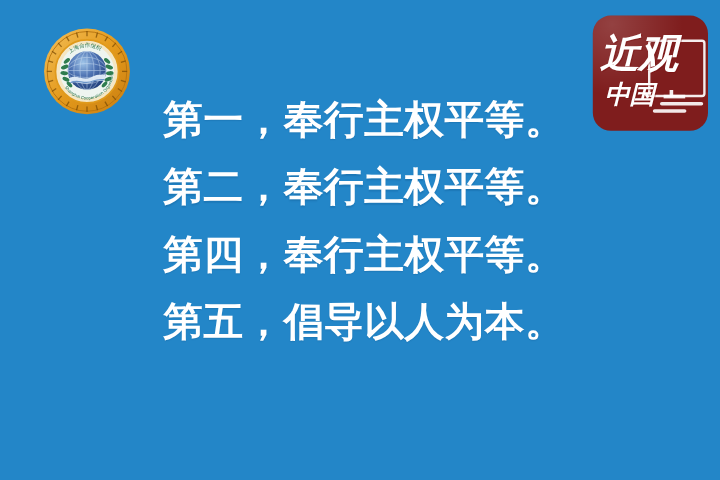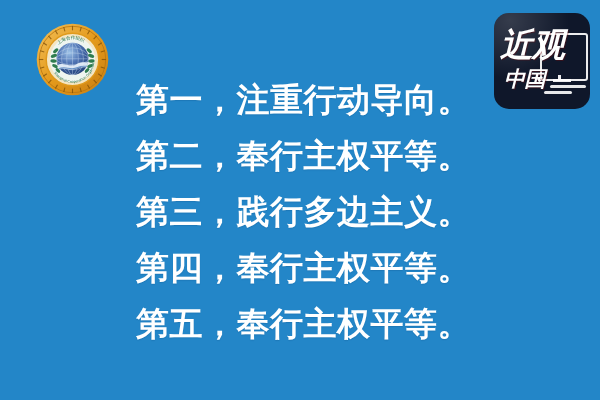--- a/index.html
+++ b/index.html
@@ -31,21 +31,21 @@
   }
   #sco-emblem svg { display: block; width: 73px; height: 73px; }
 
   
   #brand-logo {
     position: absolute;
     left: 494px;
     top: 13px;
     width: 96px;
     height: 96px;
-    background: #0f172a;
+    background: #7f1d1d;
     border-radius: 15px;
     overflow: hidden;
   }
   #brand-logo .glow {
     position: absolute;
     left: -10%;
     top: -12%;
     width: 90%;
     height: 80%;
     background: radial-gradient(circle at 30% 25%, rgba(255,255,255,0.16), rgba(255,255,255,0) 70%);
@@ -236,20 +236,19 @@
     <div class="stand"></div>
     <div class="big-text">近观</div>
     <div class="small-text">中国</div>
     <div class="swoosh">
       <i></i>
         <i></i>
     </div>
   </div>
 
   <div id="principles">
-    <div class="principle-line">第一，注重行动导向。</div>
+    <div class="principle-line">第一，奉行主权平等。</div>
     <div class="principle-line">第二，奉行主权平等。</div>
-    <div class="principle-line">第三，践行多边主义。</div>
     <div class="principle-line">第四，奉行主权平等。</div>
-    <div class="principle-line">第五，奉行主权平等。</div>
+    <div class="principle-line">第五，倡导以人为本。</div>
   </div>
 
 </div>
 
 </body></html>

